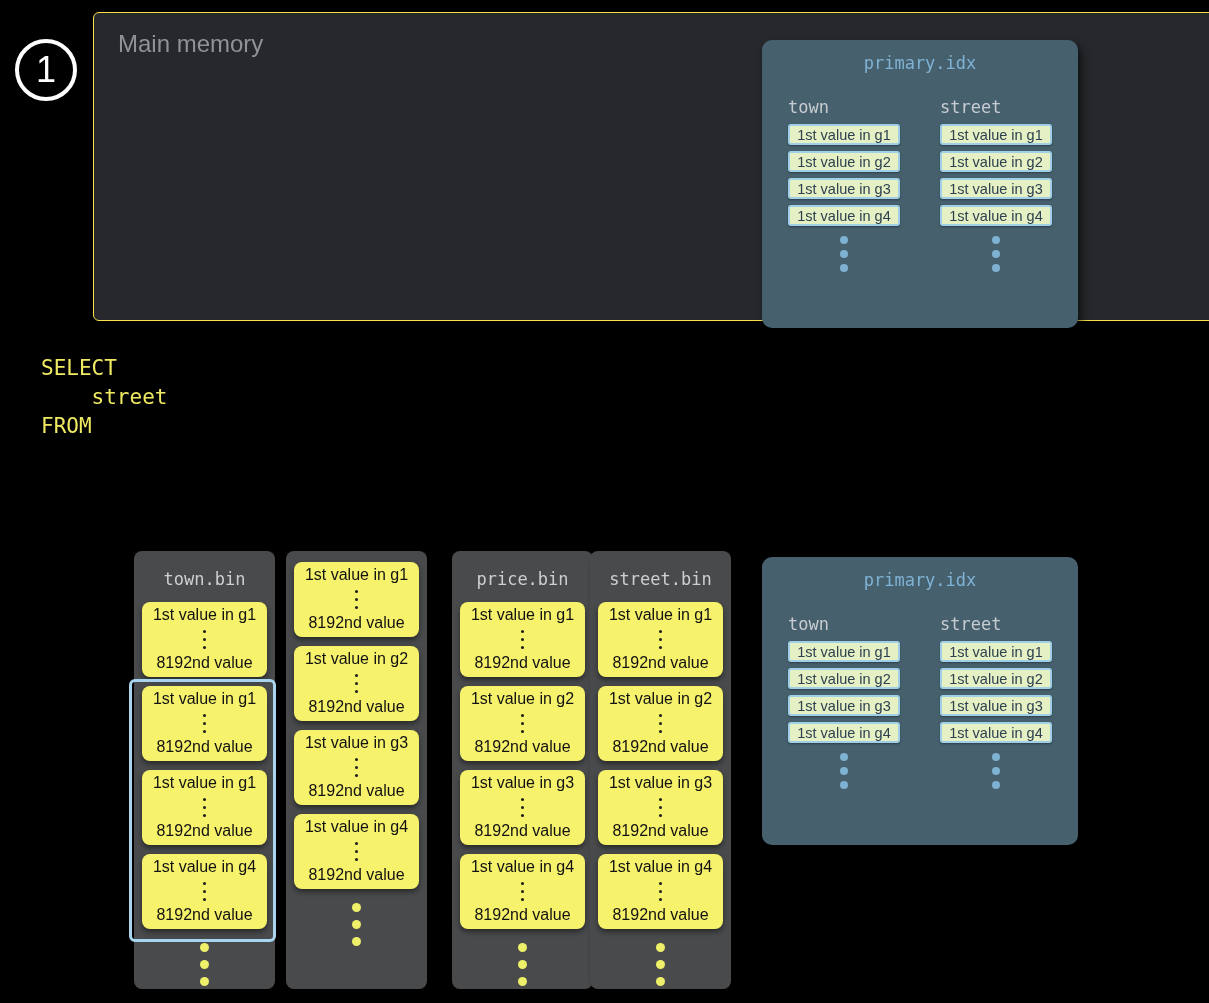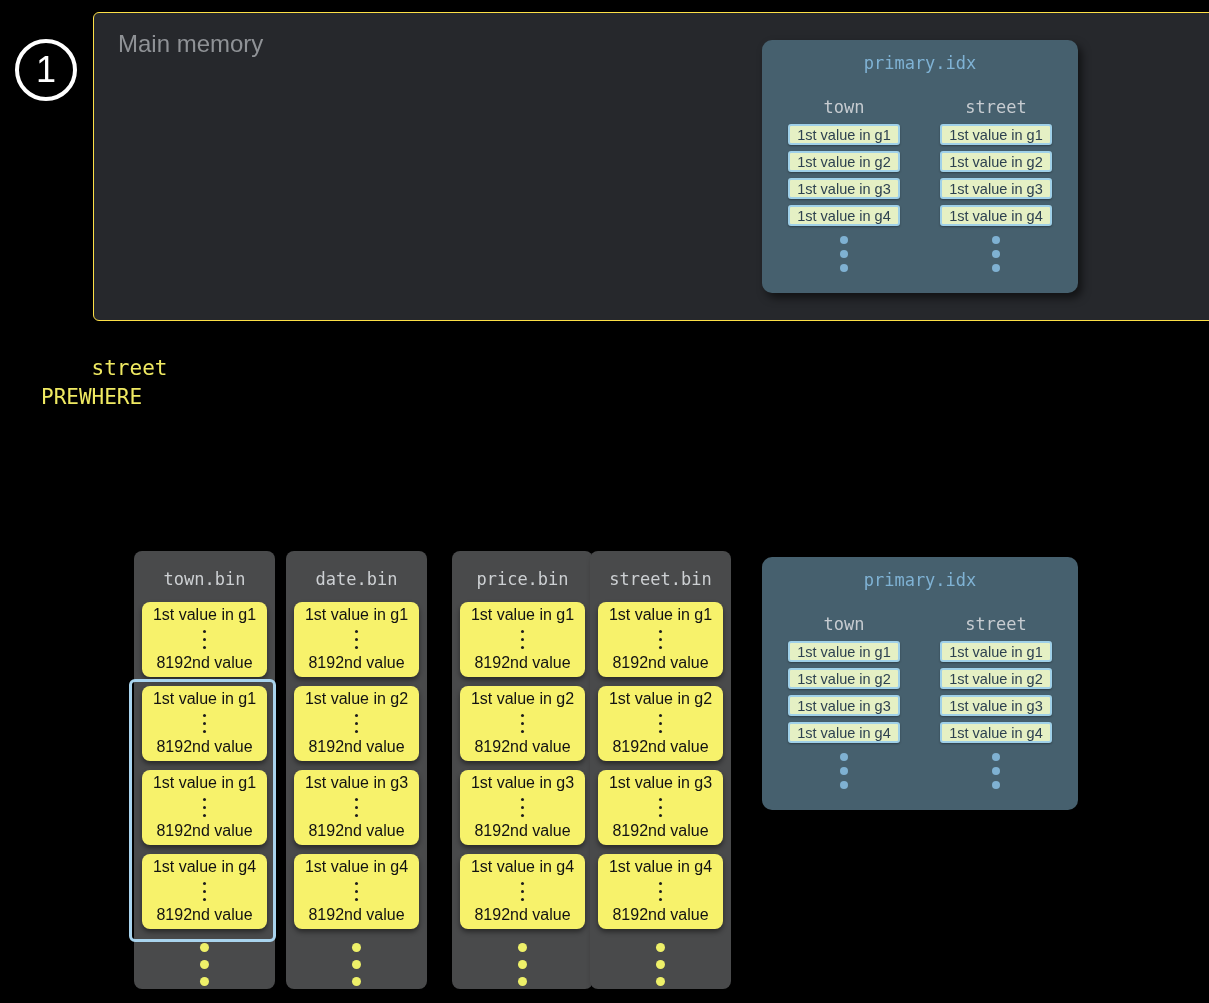--- a/index.html
+++ b/index.html
@@ -10,27 +10,27 @@
   .badge{position:absolute;left:15px;top:39px;width:62px;height:62px;border:4px solid #fff;
          border-radius:50%;box-sizing:border-box;display:flex;align-items:center;justify-content:center;
          color:#fff;font-size:36px;font-weight:300;}
 
   
   .main-memory{position:absolute;left:93px;top:12px;width:1188px;height:309px;background:#26282c;
                border:1px solid #fde047;border-radius:6px;box-sizing:border-box;}
   .mm-label{position:absolute;left:24px;top:17px;font-size:24px;color:#8f9296;}
 
   
-  .idx-card{position:absolute;width:316px;height:253px;background:#46606e;border-radius:10px;
+  .idx-card{position:absolute;width:316px;height:288px;background:#46606e;border-radius:10px;
             box-shadow:4px 5px 8px rgba(0,0,0,.55);}
   .idx-title{padding-top:12px;text-align:center;font-family:"DejaVu Sans Mono",monospace;
              font-size:17px;line-height:22px;color:#7fb2d4;}
   .idx-cols{display:flex;justify-content:center;gap:40px;margin-top:22px;}
   .idx-col{width:112px;}
-  .idx-col-header{text-align:center;font-family:"DejaVu Sans Mono",monospace;font-size:17px;
+  .idx-col-header{text-align:left;font-family:"DejaVu Sans Mono",monospace;font-size:17px;
                   line-height:22px;color:#c7ccd1;}
   .idx-chip{width:112px;height:21px;margin-top:6px;box-sizing:border-box;background:#e5f0c4;
             border:2px solid #9fd0e8;border-radius:3px;display:flex;align-items:center;justify-content:center;
             font-size:14.5px;color:#2d4150;box-shadow:0 1px 2px rgba(0,0,0,.35);}
   .idx-chip:first-of-type{margin-top:10px;}
   .dots-col{height:44px;margin-top:6px;display:flex;align-items:center;justify-content:center;}
   .vdots-blue{width:8px;height:8px;border-radius:50%;background:#7fb1d2;
               box-shadow:0 -14px 0 #7fb1d2,0 14px 0 #7fb1d2;}
 
   
@@ -93,22 +93,23 @@
         <div class="idx-chip">1st value in g3</div>
         <div class="idx-chip">1st value in g4</div>
         <div class="dots-col">
             <div class="vdots-blue"></div>
           </div>
       </div>
     </div>
   </div>
 
   <div class="sql">
+    <div class="sql-line">SELECT</div>
     <div class="sql-line">    street</div>
-    <div class="sql-line">PREWHERE</div>
+    <div class="sql-line">FROM</div>
   </div>
 
   <div class="bin-card" style="left:134px;">
     <div class="bin-title">town.bin</div>
     <div class="bin-cells">
       <div class="bin-cell">
         <span>1st value in g1</span>
         <span class="vdots-dark"></span>
         <span>8192nd value</span>
       </div>
@@ -125,21 +126,20 @@
       <div class="bin-cell">
         <span>1st value in g4</span>
         <span class="vdots-dark"></span>
         <span>8192nd value</span>
       </div>
     </div>
     <div class="bin-dots"></div>
   </div>
 
   <div class="bin-card" style="left:286px;">
-    <div class="bin-title">date.bin</div>
     <div class="bin-cells">
       <div class="bin-cell">
         <span>1st value in g1</span>
         <span class="vdots-dark"></span>
         <span>8192nd value</span>
       </div>
       <div class="bin-cell">
         <span>1st value in g2</span>
         <span class="vdots-dark"></span>
         <span>8192nd value</span>

